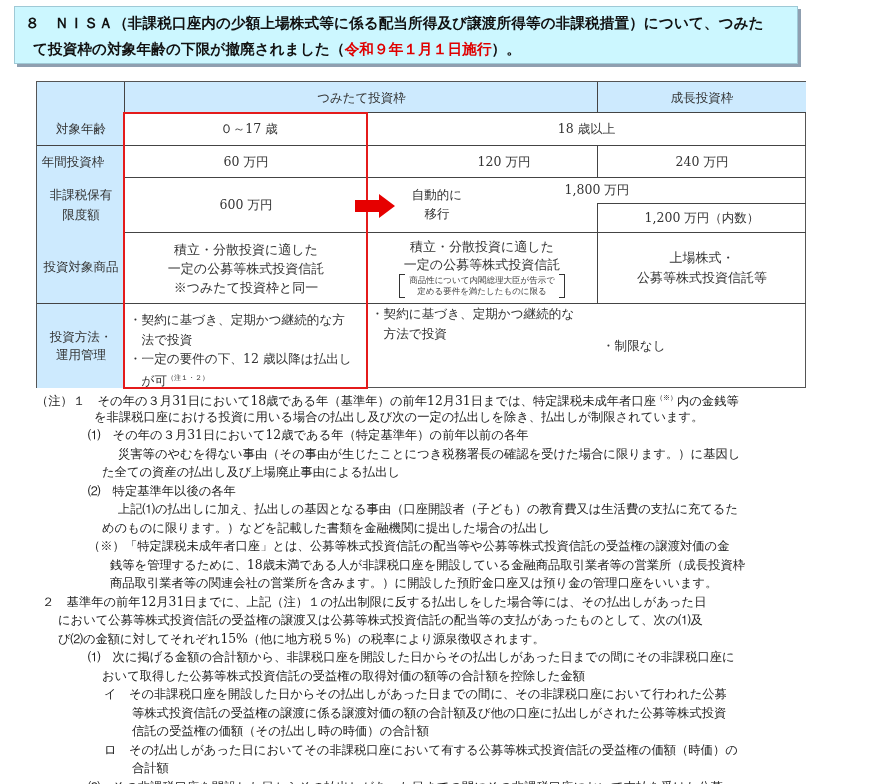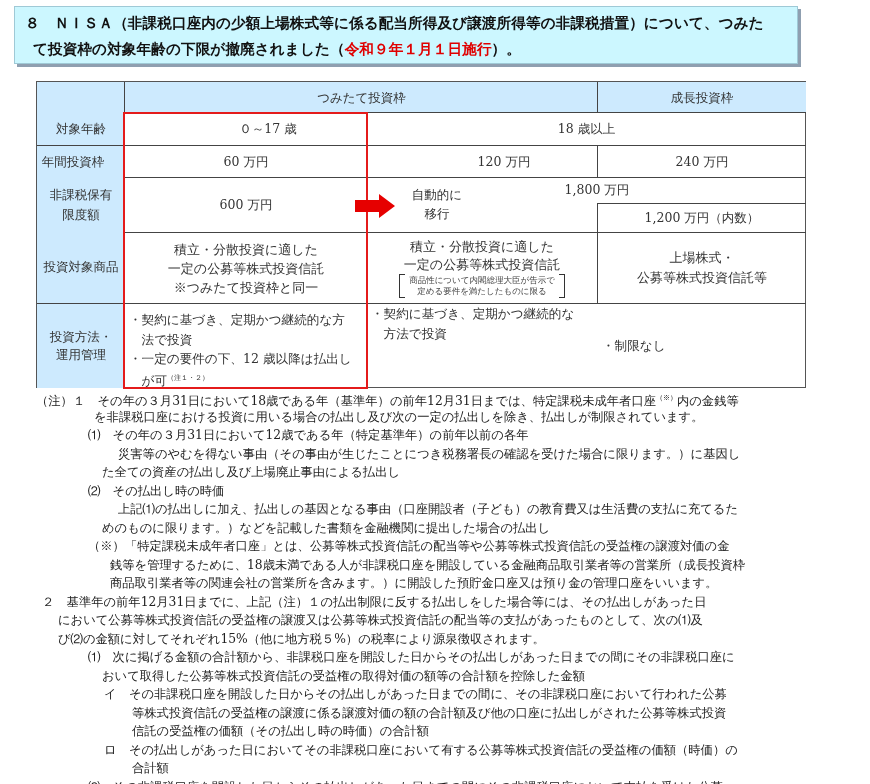--- a/index.html
+++ b/index.html
@@ -73,21 +73,21 @@
   <div class="vl" style="left:560px;top:0;height:31px;"></div>
   <div class="hl" style="left:0;top:63px;width:769px;"></div>
   <div class="hl" style="left:88px;top:95px;width:681px;"></div>
   <div class="vl" style="left:330px;top:64px;height:32px;"></div>
   <div class="vl" style="left:560px;top:64px;height:32px;"></div>
   <div class="hl" style="left:560px;top:121px;width:209px;"></div>
   <div class="vl" style="left:560px;top:121px;height:101px;"></div>
   <div class="hl" style="left:88px;top:150px;width:681px;"></div>
   <div class="hl" style="left:0;top:221px;width:769px;"></div>
 
-  <div class="cell" style="left:91px;top:31px;width:280px;height:32px;">０～17 歳</div>
+  <div class="cell" style="left:72px;top:31px;width:280px;height:32px;">０～17 歳</div>
   <div class="cell" style="left:330px;top:31px;width:439px;height:32px;">18 歳以上</div>
 
   <div class="cell" style="left:88px;top:64px;width:242px;height:31px;">60 万円</div>
   <div class="cell" style="left:330px;top:64px;width:230px;height:31px;padding-left:44px;">120 万円</div>
   <div class="cell" style="left:561px;top:64px;width:208px;height:31px;">240 万円</div>
 
   <div class="cell" style="left:88px;top:96px;width:242px;height:54px;">600 万円</div>
   <div class="cell" style="left:370px;top:103px;width:60px;height:38px;flex-direction:column;line-height:19px;">
     <span>自動的に</span>
     <span>移行</span>
@@ -130,21 +130,21 @@
 <svg class="arrow" viewBox="0 0 42 24">
   <polygon points="0,6 24,6 24,0 40,12 24,24 24,18 0,18" fill="#e60000"></polygon>
 </svg>
 
 <div class="notes">
   <div class="note" style="left:0;top:0;"><span>（注）１　その年の３月31日において18歳である年（基準年）の前年12月31日までは、特定課税未成年者口座</span><span class="sup">（※）</span><span>内の金銭等</span></div>
   <div class="note" style="left:58px;top:18.5px;">を非課税口座における投資に用いる場合の払出し及び次の一定の払出しを除き、払出しが制限されています。</div>
   <div class="note" style="left:52px;top:37px;">⑴　その年の３月31日において12歳である年（特定基準年）の前年以前の各年</div>
   <div class="note" style="left:82px;top:55.5px;">災害等のやむを得ない事由（その事由が生じたことにつき税務署長の確認を受けた場合に限ります。）に基因し</div>
   <div class="note" style="left:66px;top:74px;">た全ての資産の払出し及び上場廃止事由による払出し</div>
-  <div class="note" style="left:52px;top:92.5px;">⑵　その払出し時の時価</div>
+  <div class="note" style="left:52px;top:92.5px;">⑵　特定基準年以後の各年</div>
   <div class="note" style="left:82px;top:111px;">上記⑴の払出しに加え、払出しの基因となる事由（口座開設者（子ども）の教育費又は生活費の支払に充てるた</div>
   <div class="note" style="left:66px;top:129.5px;">めのものに限ります。）などを記載した書類を金融機関に提出した場合の払出し</div>
   <div class="note" style="left:52px;top:148px;">（※）「特定課税未成年者口座」とは、公募等株式投資信託の配当等や公募等株式投資信託の受益権の譲渡対価の金</div>
   <div class="note" style="left:74px;top:166.5px;">銭等を管理するために、18歳未満である人が非課税口座を開設している金融商品取引業者等の営業所（成長投資枠</div>
   <div class="note" style="left:74px;top:185px;">商品取引業者等の関連会社の営業所を含みます。）に開設した預貯金口座又は預り金の管理口座をいいます。</div>
   <div class="note" style="left:6px;top:203.5px;">２　基準年の前年12月31日までに、上記（注）１の払出制限に反する払出しをした場合等には、その払出しがあった日</div>
   <div class="note" style="left:22px;top:222px;">において公募等株式投資信託の受益権の譲渡又は公募等株式投資信託の配当等の支払があったものとして、次の⑴及</div>
   <div class="note" style="left:22px;top:240.5px;">び⑵の金額に対してそれぞれ15%（他に地方税５%）の税率により源泉徴収されます。</div>
   <div class="note" style="left:52px;top:259px;">⑴　次に掲げる金額の合計額から、非課税口座を開設した日からその払出しがあった日までの間にその非課税口座に</div>
   <div class="note" style="left:66px;top:277.5px;">おいて取得した公募等株式投資信託の受益権の取得対価の額等の合計額を控除した金額</div>

